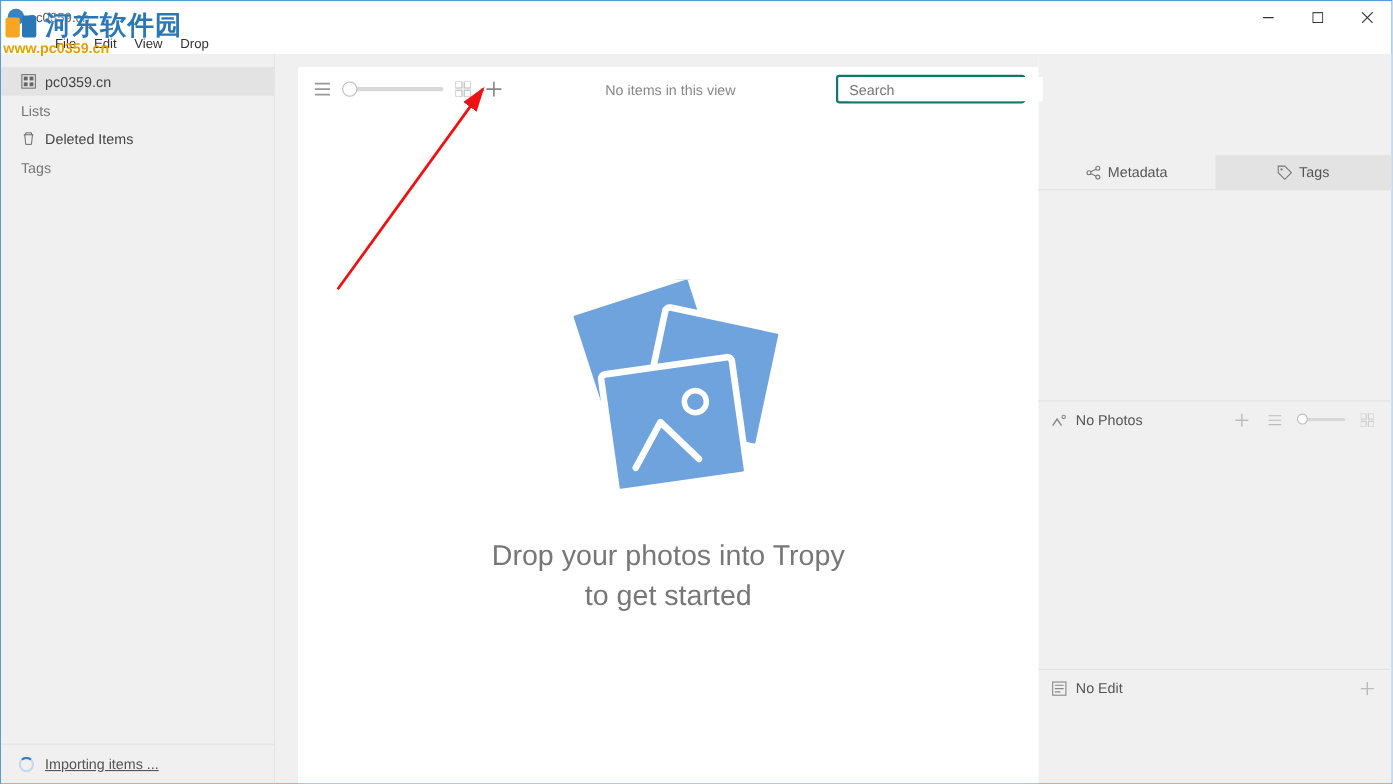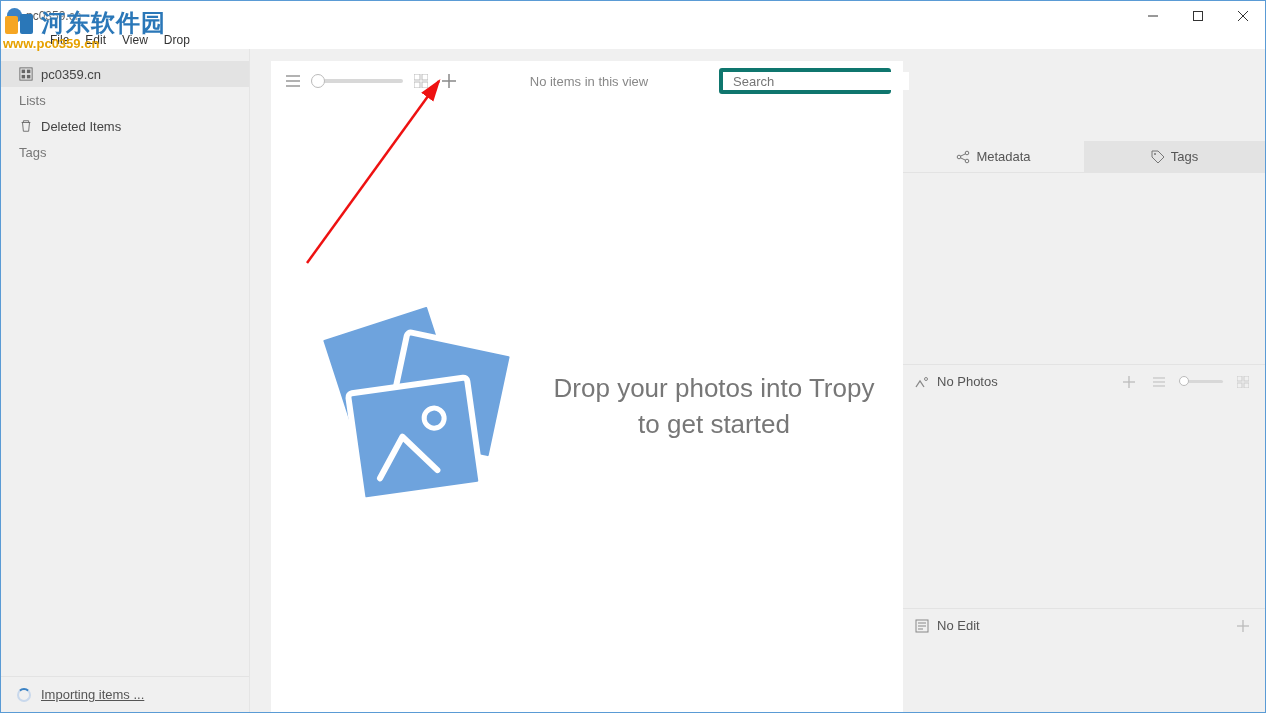--- a/index.html
+++ b/index.html
@@ -24,25 +24,25 @@
   @keyframes spin { to { transform: rotate(360deg); } }
   .main-col { flex: 1; display: flex; flex-direction: column; background: #f0f0f0; padding-left: 21px; }
   .main-spacer { height: 12px; }
   .main-panel { flex: 1; background: #fff; margin: 0; display: flex; flex-direction: column; position: relative; }
   .toolbar { height: 40px; display: flex; align-items: center; padding: 0 12px; gap: 10px; }
   .tool-group-left { display: flex; align-items: center; gap: 8px; }
   .icon-btn { width: 20px; height: 20px; display: flex; align-items: center; justify-content: center; color: #888; }
   .zoom-slider { width: 92px; height: 4px; background: #d8d8d8; border-radius: 2px; position: relative; }
   .zoom-thumb { position: absolute; left: 0; top: -5px; width: 14px; height: 14px; border-radius: 50%; background: #fff; border: 1px solid #bbb; }
   .tool-center { flex: 1; text-align: center; font-size: 13px; color: #888; }
-  .search-box { width: 172px; height: 26px; border: 4px solid #0f766e; border-radius: 3px; display: flex; padding: 0 6px; gap: 4px; }
+  .search-box { width: 172px; height: 26px; border: 2px solid #0f766e; border-radius: 3px; display: flex; padding: 0 6px; gap: 4px; }
   .search-box input { border: none; outline: none; flex: 1; font-size: 13px; color: #555; }
-  .drop-zone { flex: 1; display: flex; flex-direction: row; align-items: center; justify-content: center; gap: 34px; }
+  .drop-zone { flex: 1; display: flex; flex-direction: column; align-items: center; justify-content: center; gap: 34px; }
   .drop-msg { font-size: 26px; color: #777; text-align: center; line-height: 1.35; font-weight: 300; }
-  .right-col { width: 362px; background: #f0f0f0; display: flex; flex-direction: column; }
+  .right-col { width: 321px; background: #f0f0f0; display: flex; flex-direction: column; }
   .meta-spacer { height: 92px; }
   .meta-tabs { height: 32px; display: flex; }
   .meta-tab { flex: 1; display: flex; align-items: center; justify-content: center; gap: 6px; font-size: 13px; color: #555; border-bottom: 1px solid #e3e3e3; }
   .meta-tab.active { background: #e3e3e3; }
   .meta-body { flex: 1; }
   .panel-header { height: 34px; border-top: 1px solid #e3e3e3; display: flex; align-items: center; padding: 0 12px; gap: 23px; font-size: 13px; color: #555; justify-content: space-between; }
   .panel-header-left { display: flex; align-items: center; gap: 8px; }
   .panel-header-right { display: flex; align-items: center; gap: 10px; color: #bbb; }
   .mini-slider { width: 44px; height: 3px; background: #d8d8d8; border-radius: 2px; position: relative; }
   .mini-thumb { position: absolute; left: 0; top: -4px; width: 10px; height: 10px; border-radius: 50%; background: #fff; border: 1px solid #bbb; }

